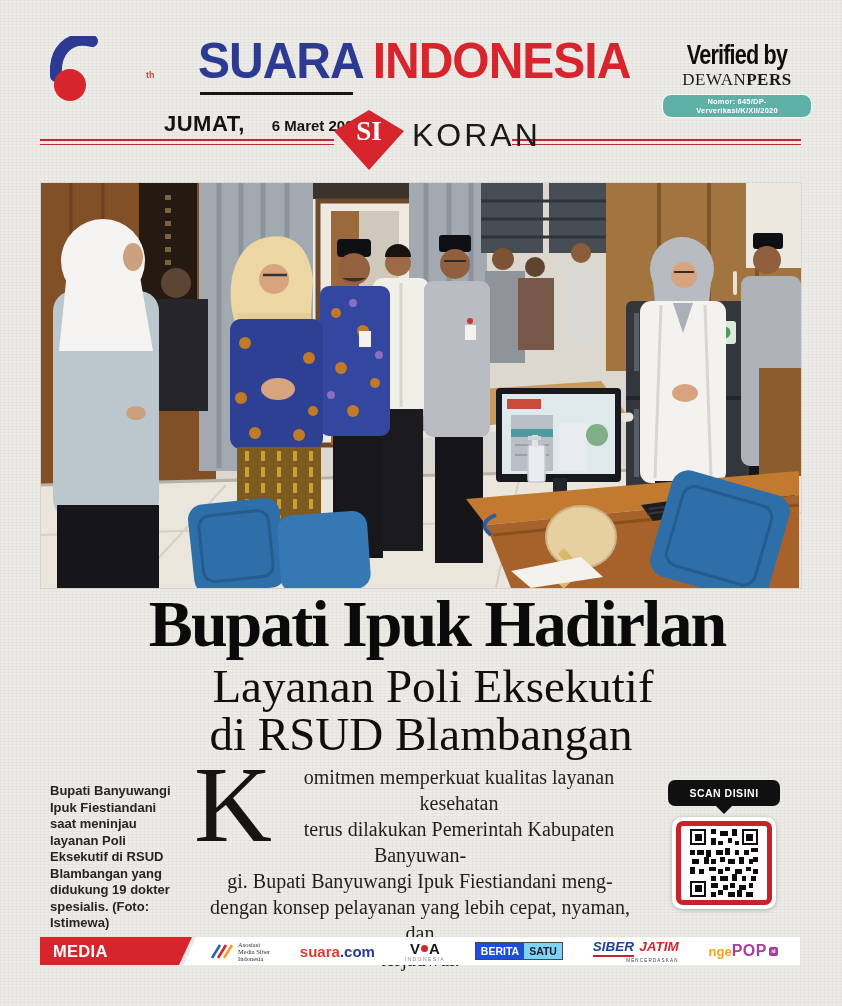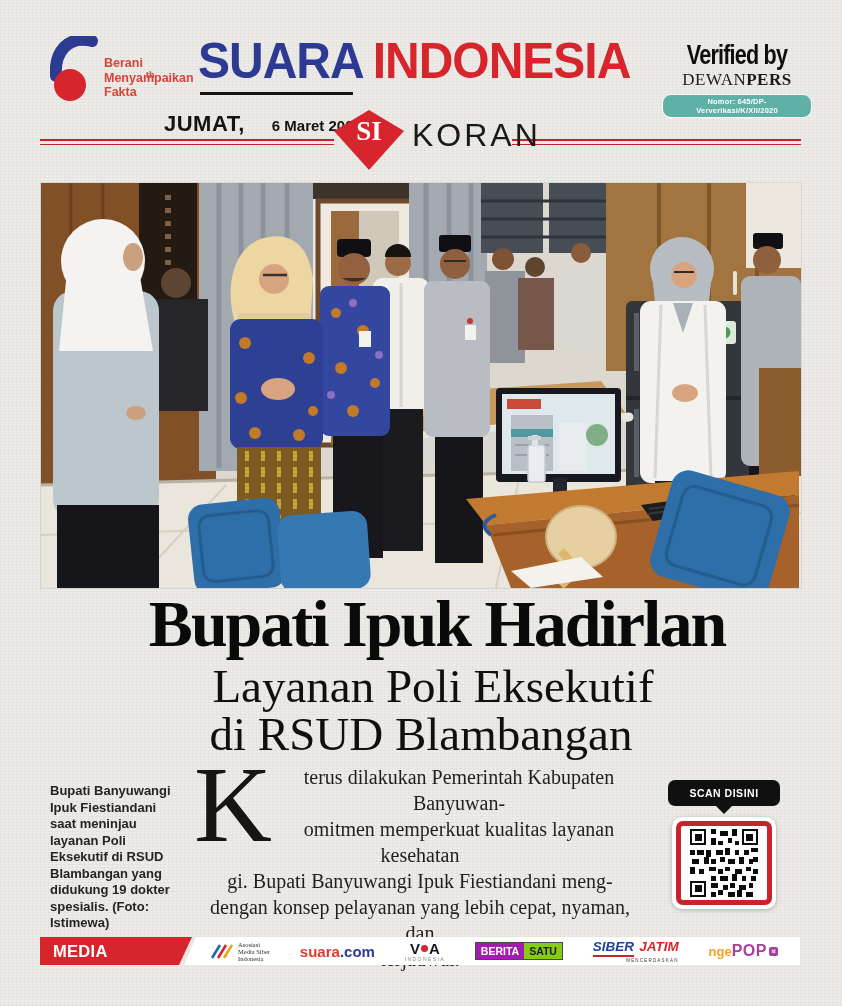--- a/index.html
+++ b/index.html
@@ -81,22 +81,22 @@
   .pt { display:flex; align-items:center; }
   .amsi-text div { font-family:"Liberation Serif", serif; font-size:6.5px; line-height:7px; color:#33312e; }
   .suara .s1 { font-size:15px; font-weight:800; color:#e03a2f; }
   .suara .s2 { font-size:15px; font-weight:800; color:#2b3a92; }
   .voa { flex-direction:column; line-height:1; }
   .voa-row { display:flex; align-items:center; }
   .voa-row span { font-size:15px; font-weight:800; color:#15161f; }
   .voa-dot { width:7px; height:7px; border-radius:50%; background:#d6252c; margin:0 1px; }
   .voa-sub { font-size:5px; color:#8a8885; letter-spacing:1.4px; margin-top:1px; }
   .bsatu { border:1.5px solid #4a4846; }
-  .bsatu .b1 { background:#a21caf; color:#fff; font-size:10.5px; font-weight:800; padding:2px 5px; }
-  .bsatu .b2 { background:#84cc16; color:#1d1c1a; font-size:10.5px; font-weight:800; padding:2px 5px; }
+  .bsatu .b1 { background:#1d4ed8; color:#fff; font-size:10.5px; font-weight:800; padding:2px 5px; }
+  .bsatu .b2 { background:#7dd3fc; color:#1d1c1a; font-size:10.5px; font-weight:800; padding:2px 5px; }
   .siber { flex-direction:column; align-items:flex-start; }
   .siber-row { display:flex; align-items:baseline; gap:5px; font-style:italic; font-weight:800; font-size:13.5px; }
   .siber-row .j1 { color:#1d3f9e; border-bottom:2.5px solid #c2272d; padding-bottom:1px; }
   .siber-row .j2 { color:#d6252c; }
   .siber-sub { align-self:flex-end; font-size:4.5px; color:#3c3a38; letter-spacing:1.2px; margin-top:1px; }
   .ngepop { align-items:baseline; }
   .ngepop .n1 { font-size:13px; font-weight:800; color:#f6a21d; }
   .ngepop .n2 { font-size:16px; font-weight:800; color:#a63f9e; letter-spacing:.5px; }
   .ngepop-badge { width:9px; height:9px; background:#a63f9e; border-radius:2px; color:#fff;
     font-size:4.5px; font-weight:bold; display:flex; align-items:center; justify-content:center;
@@ -106,25 +106,20 @@
 <body>
 
 <div class="page">
 
   <div class="anniv">
     <svg class="anniv-six" viewBox="0 0 48 68">
       <path d="M42,5 C18,-1 4,16 6,40" fill="none" stroke="#2c3a92" stroke-width="12" stroke-linecap="round"></path>
       <circle cx="20" cy="49" r="16" fill="#d6252c"></circle>
     </svg>
     <span class="anniv-th">th</span>
-    <div class="anniv-text">
-      <div>Berani</div>
-      <div>Menyampaikan</div>
-      <div>Fakta</div>
-    </div>
   </div>
 
   <div class="mast-title">
     <span class="t1">SUARA</span>
     <span class="t2">INDONESIA</span>
   </div>
   <div class="mast-underline"></div>
 
   <div class="verified">
     <div class="verified-line1">Verified by</div>
@@ -389,22 +384,22 @@
     <div>layanan Poli</div>
     <div>Eksekutif di RSUD</div>
     <div>Blambangan yang</div>
     <div>didukung 19 dokter</div>
     <div>spesialis. (Foto:</div>
     <div>Istimewa)</div>
   </div>
 
   <div class="article">
     <div class="dropcap">K</div>
+    <div class="line">omitmen memperkuat kualitas layanan kesehatan</div>
     <div class="line">terus dilakukan Pemerintah Kabupaten Banyuwan-</div>
-    <div class="line">omitmen memperkuat kualitas layanan kesehatan</div>
     <div class="line">gi. Bupati Banyuwangi Ipuk Fiestiandani meng-</div>
     <div class="line">dengan konsep pelayanan yang lebih cepat, nyaman, dan</div>
     <div class="line">terjadwal.</div>
 
   </div>
 
   <div class="qrblock">
     <div class="qr-label">SCAN DISINI</div>
     <div class="qr-pointer"></div>
     <div class="qr-frame">

